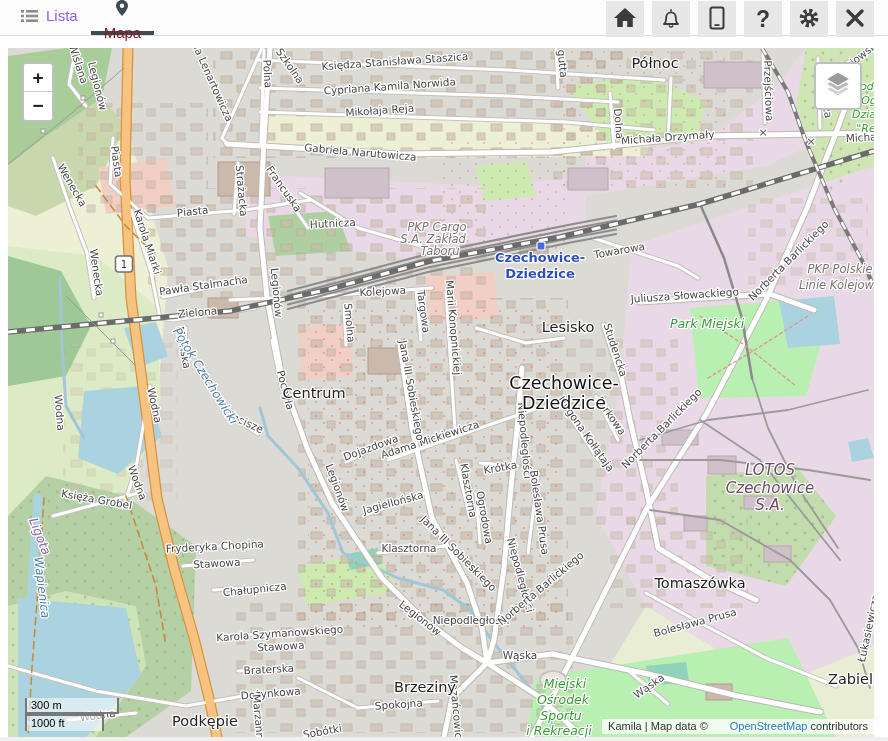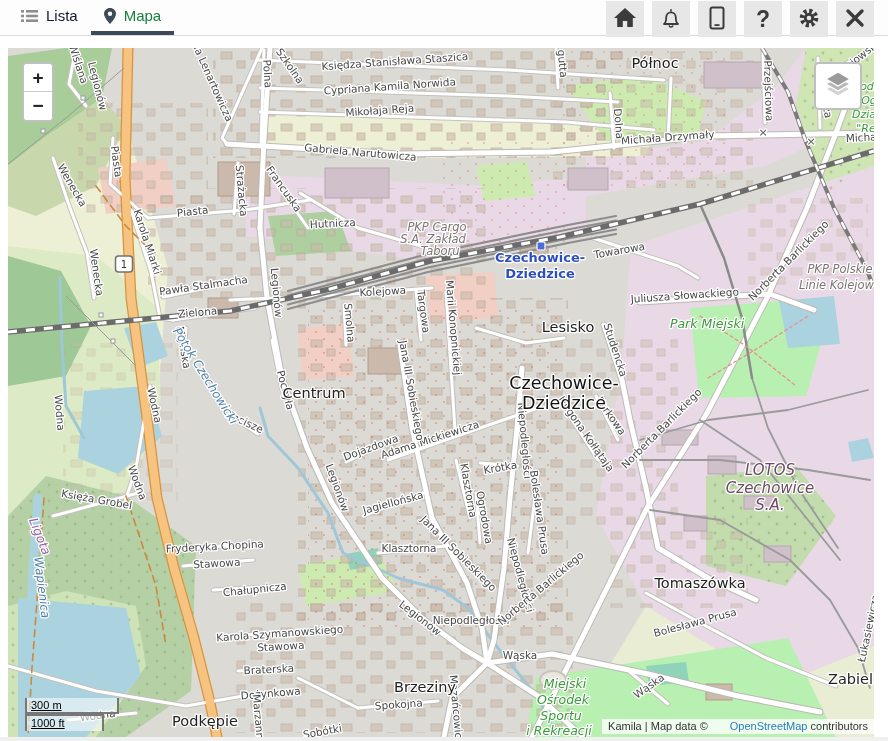--- a/index.html
+++ b/index.html
@@ -1,22 +1,22 @@
 <!DOCTYPE html>
 <html><head>
 <meta charset="utf-8">
 <style>
   html,body{margin:0;padding:0;width:888px;height:741px;background:#fff;overflow:hidden;
     font-family:"Liberation Sans",sans-serif;position:relative;}
   
   .topbar{position:absolute;left:0;top:0;width:888px;height:36px;background:#fdfdfd;
     border-bottom:1px solid #dcdcdc;display:flex;align-items:stretch;padding-left:8px;box-sizing:border-box;}
-  .tab{display:flex;align-items:center;gap:8px;padding:0 13px;font-size:15px;color:#0f172a;
+  .tab{display:flex;align-items:center;gap:8px;padding:0 13px;font-size:15px;color:#8b5cf6;
     border-bottom:4px solid transparent;box-sizing:border-box;cursor:pointer;}
-  .tab.active{color:#15803d;border-bottom-color:#3d4a57;}
+  .tab.active{color:#7f1d1d;border-bottom-color:#3d4a57;flex-direction:column;}
   .tab .t-icon{display:flex;align-items:center;}
   .actions{margin-left:auto;display:flex;gap:8px;padding:1px 14px 0 0;align-items:flex-start;}
   .abtn{width:38px;height:36px;background:#e7e7e7;border:none;display:flex;align-items:center;
     justify-content:center;cursor:pointer;padding:0;}
   .qmark{font-size:23px;font-weight:bold;color:#3b3b3b;font-family:"Liberation Sans",sans-serif;}
   .bottom-strip{position:absolute;left:0;top:737px;width:888px;height:4px;background:#f0f0f0;}
   
   .map-wrap{position:absolute;left:8px;top:48px;width:866px;height:689px;background:#dcdad5;overflow:hidden;}
   .map-wrap svg.mapsvg{position:absolute;left:0;top:0;}
   text.lbl{font-family:"DejaVu Sans",sans-serif;text-anchor:middle;paint-order:stroke;
@@ -36,21 +36,21 @@
   .zoomctl{position:absolute;left:14px;top:14px;border:2px solid rgba(0,0,0,.25);border-radius:5px;
     overflow:hidden;background:#fff;z-index:5;}
   .zbtn{display:block;width:28px;height:28px;background:#fff;color:#222;border:none;cursor:pointer;
     font:bold 19px/26px "Liberation Sans",sans-serif;text-align:center;padding:0;}
   .zbtn:first-child{border-bottom:1px solid #ccc;}
   .layersctl{position:absolute;right:12px;top:14px;width:44px;height:44px;background:#fff;
     border:2px solid rgba(0,0,0,.25);border-radius:5px;display:flex;align-items:center;
     justify-content:center;cursor:pointer;z-index:5;}
   .scale{position:absolute;left:17px;bottom:6px;font:11px/1.15 "Liberation Sans",sans-serif;color:#000;z-index:5;}
   .s-line{background:rgba(255,255,255,.55);border:2px solid #777;border-top:none;
-    padding:1px 7px 1px 4px;width:94px;box-sizing:border-box;text-decoration:underline;}
+    padding:1px 7px 1px 4px;width:94px;box-sizing:border-box;}
   .s-line.ft{border-top:2px solid #777;border-bottom:none;width:79px;}
   .attrib{position:absolute;right:0;bottom:3px;background:rgba(255,255,255,.78);
     padding:1px 6px 2px 6px;font:11px "Liberation Sans",sans-serif;color:#333;white-space:pre;z-index:5;}
   .attrib a{color:#2a7cc0;text-decoration:none;cursor:pointer;padding-left:19px;}
 </style>
 </head>
 <body>
 
 <div class="topbar">
   <div class="tab">

